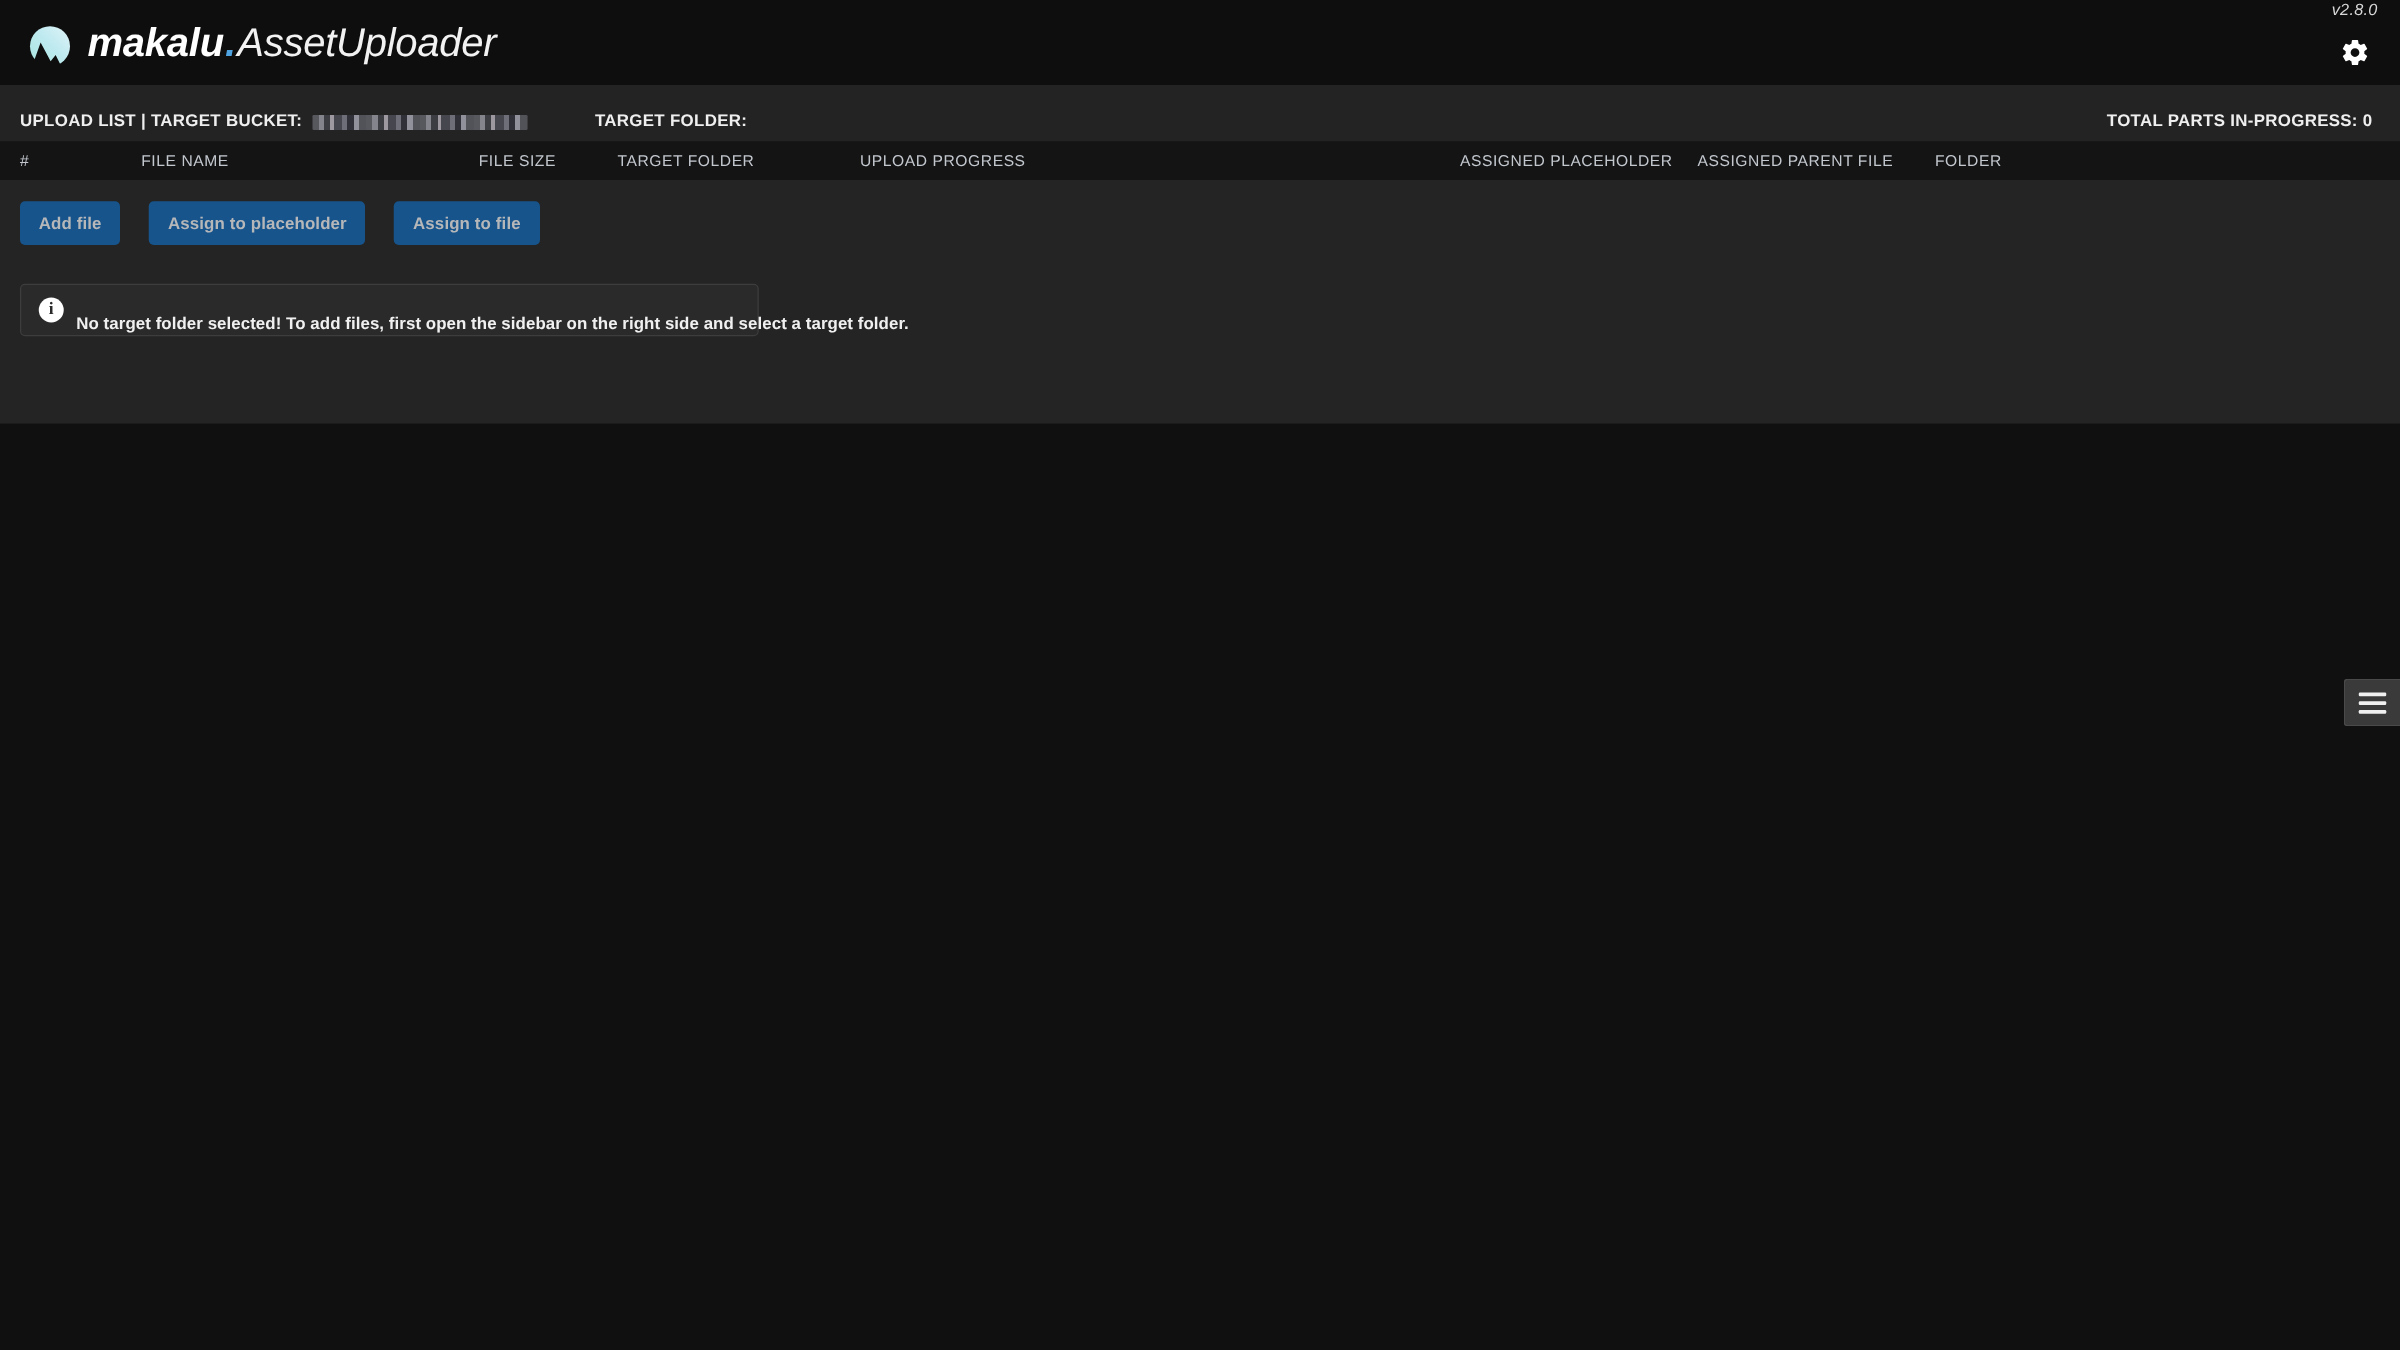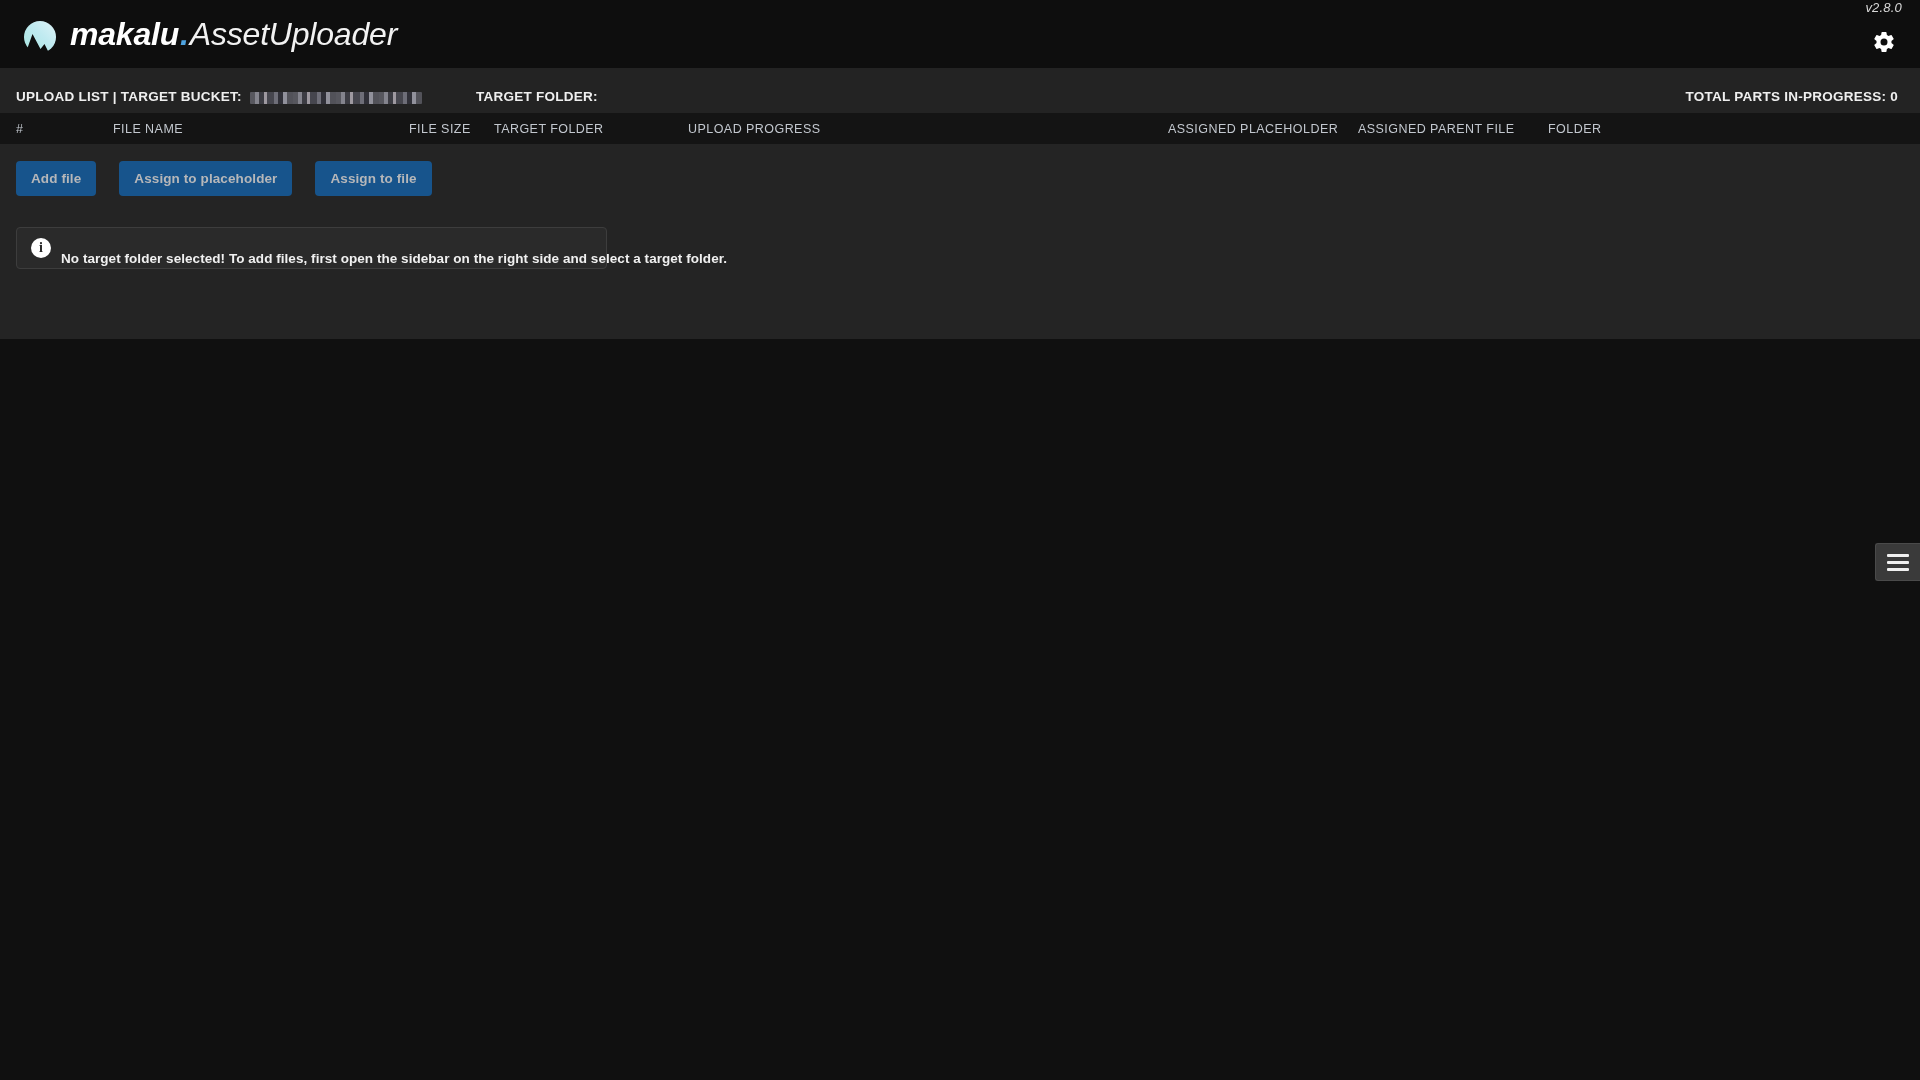--- a/index.html
+++ b/index.html
@@ -305,21 +305,21 @@
   </div>
   <div class="target-folder-label">TARGET FOLDER:</div>
   <div class="subbar-right">TOTAL PARTS IN-PROGRESS: 0</div>
 </div>
 
 <div class="panel">
 
   <div class="col-head">
     <span class="col" style="left:16px">#</span>
     <span class="col" style="left:113px">FILE NAME</span>
-    <span class="col" style="left:409px">FILE SIZE</span>
+    <span class="col" style="left:383px">FILE SIZE</span>
     <span class="col" style="left:494px">TARGET FOLDER</span>
     <span class="col" style="left:688px">UPLOAD PROGRESS</span>
     <span class="col" style="left:1168px">ASSIGNED PLACEHOLDER</span>
     <span class="col" style="left:1358px">ASSIGNED PARENT FILE</span>
     <span class="col" style="left:1548px">FOLDER</span>
   </div>
 
   <div class="toolbar">
     <div class="btn-group left">
       <button class="btn">Add file</button>

